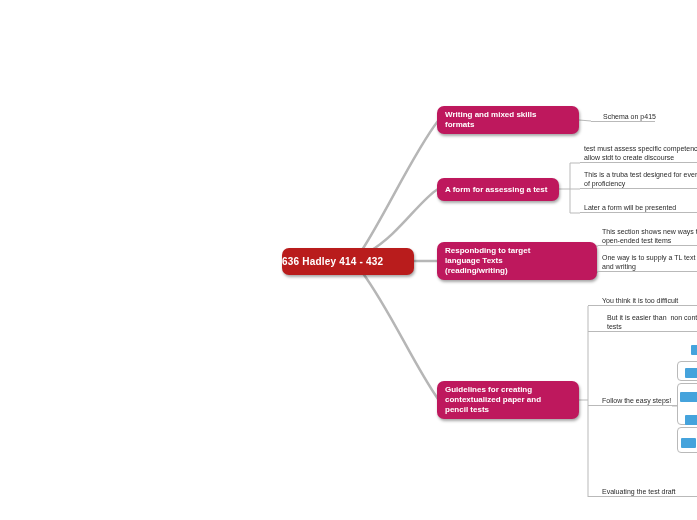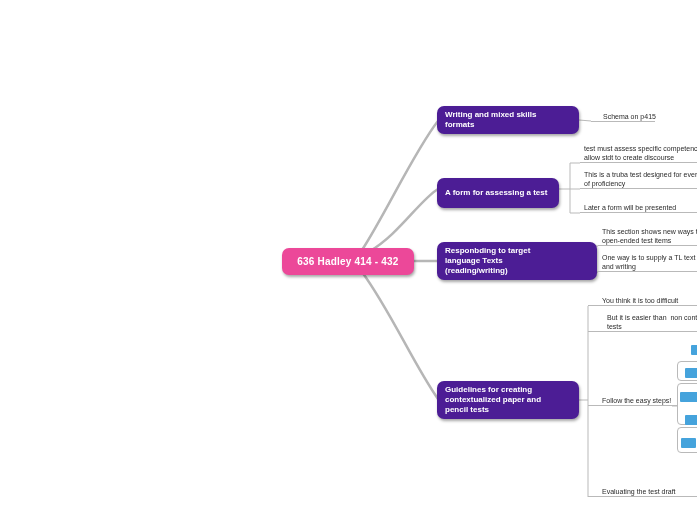--- a/index.html
+++ b/index.html
@@ -10,28 +10,28 @@
   .canvas{position:absolute;inset:0;}
   svg.connectors{position:absolute;left:0;top:0;pointer-events:none;}
   .node{
     position:absolute;box-sizing:border-box;border-radius:7px;
     color:#ffffff;font-weight:bold;white-space:pre;
     box-shadow:1px 2px 3px rgba(0,0,0,0.35);
     display:flex;align-items:center;
   }
   .root-node{
     left:282px;top:248px;width:132px;height:27px;
-    background:#ec4899;font-size:10px;letter-spacing:.2px;
-    justify-content:center;
+    background:#b91c1c;font-size:10px;letter-spacing:.2px;
+    justify-content:flex-start;
   }
   .branch{
-    background:#4c1d95;font-size:8px;line-height:1.25;padding:4px 8px;
+    background:#be185d;font-size:8px;line-height:1.25;padding:4px 8px;
   }
   .branch-1{left:437px;top:106px;width:142px;height:28px;}
-  .branch-2{left:437px;top:178px;width:122px;height:30px;}
+  .branch-2{left:437px;top:178px;width:122px;height:23px;}
   .branch-3{left:437px;top:242px;width:160px;height:38px;}
   .branch-4{left:437px;top:381px;width:142px;height:38px;}
   .leaf{
     position:absolute;box-sizing:border-box;
     font-size:7px;line-height:1.2;color:#2a2a2a;white-space:pre;
     border-bottom:1px solid #b9b9b9;overflow:visible;
     display:flex;align-items:flex-end;
   }
   .leaf-b1c1{left:591px;top:109px;width:64px;height:13px;padding-left:12px;}
   .leaf-b2c1{left:580px;top:145px;width:140px;height:18px;padding-left:4px;}

